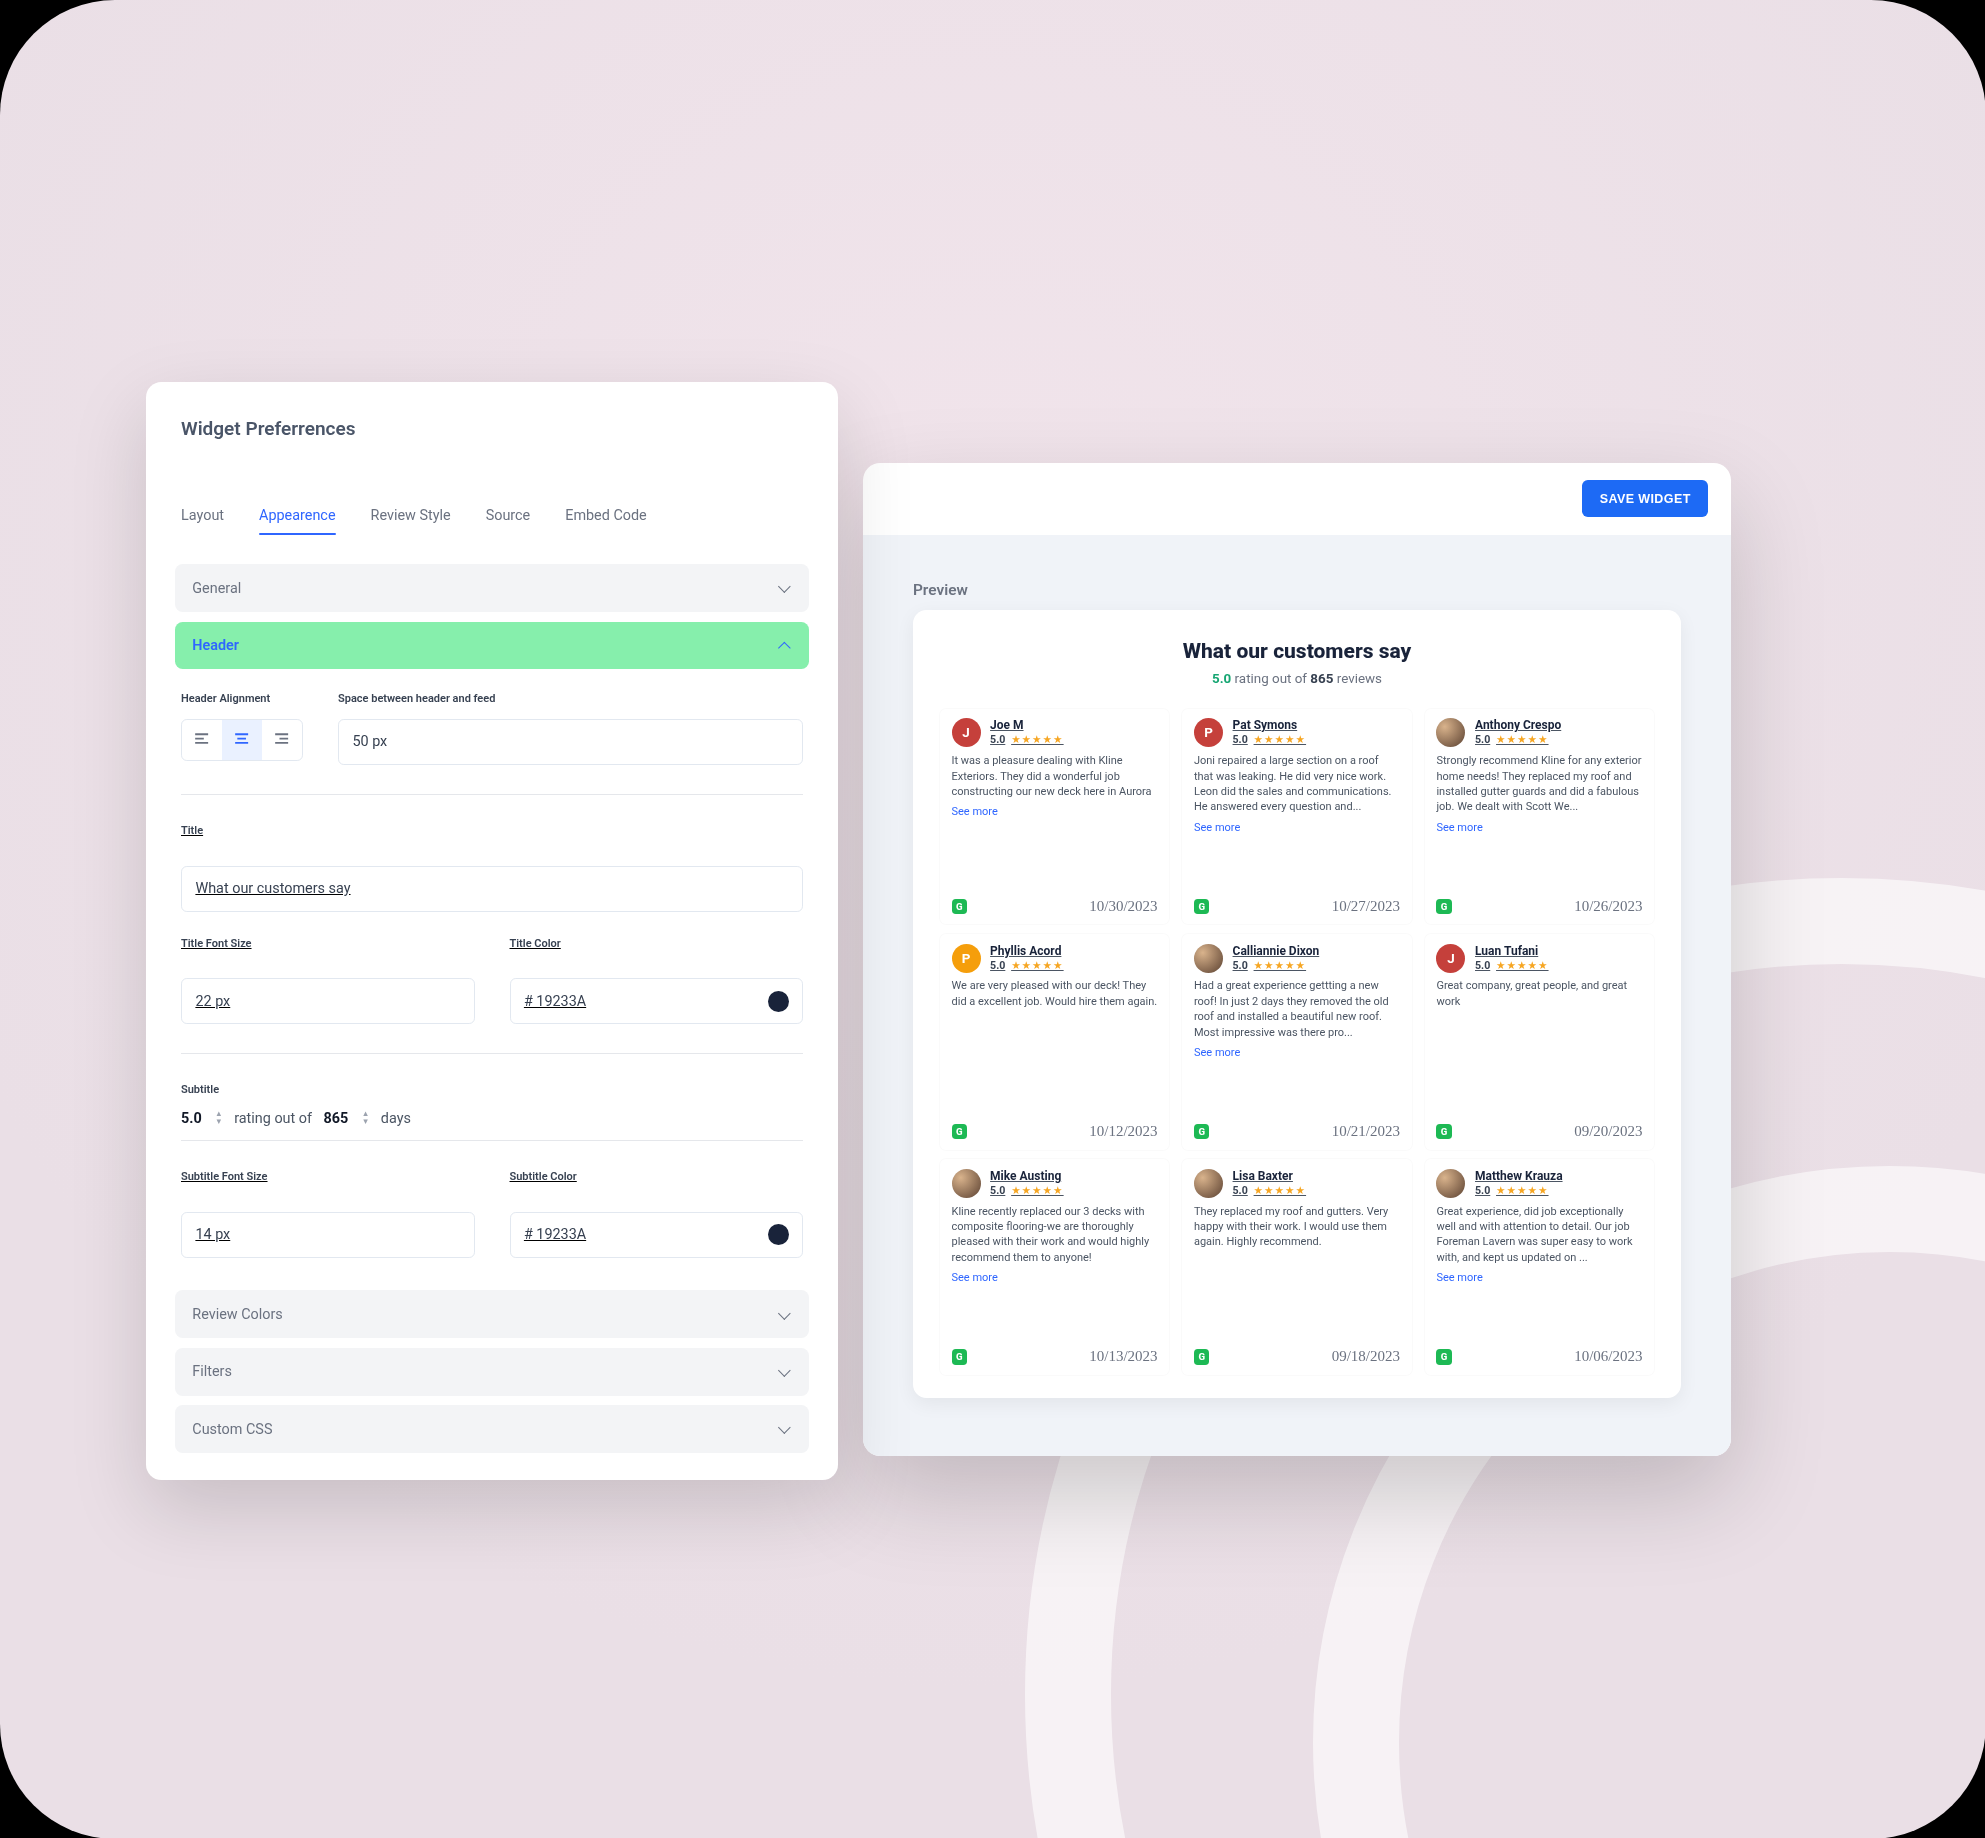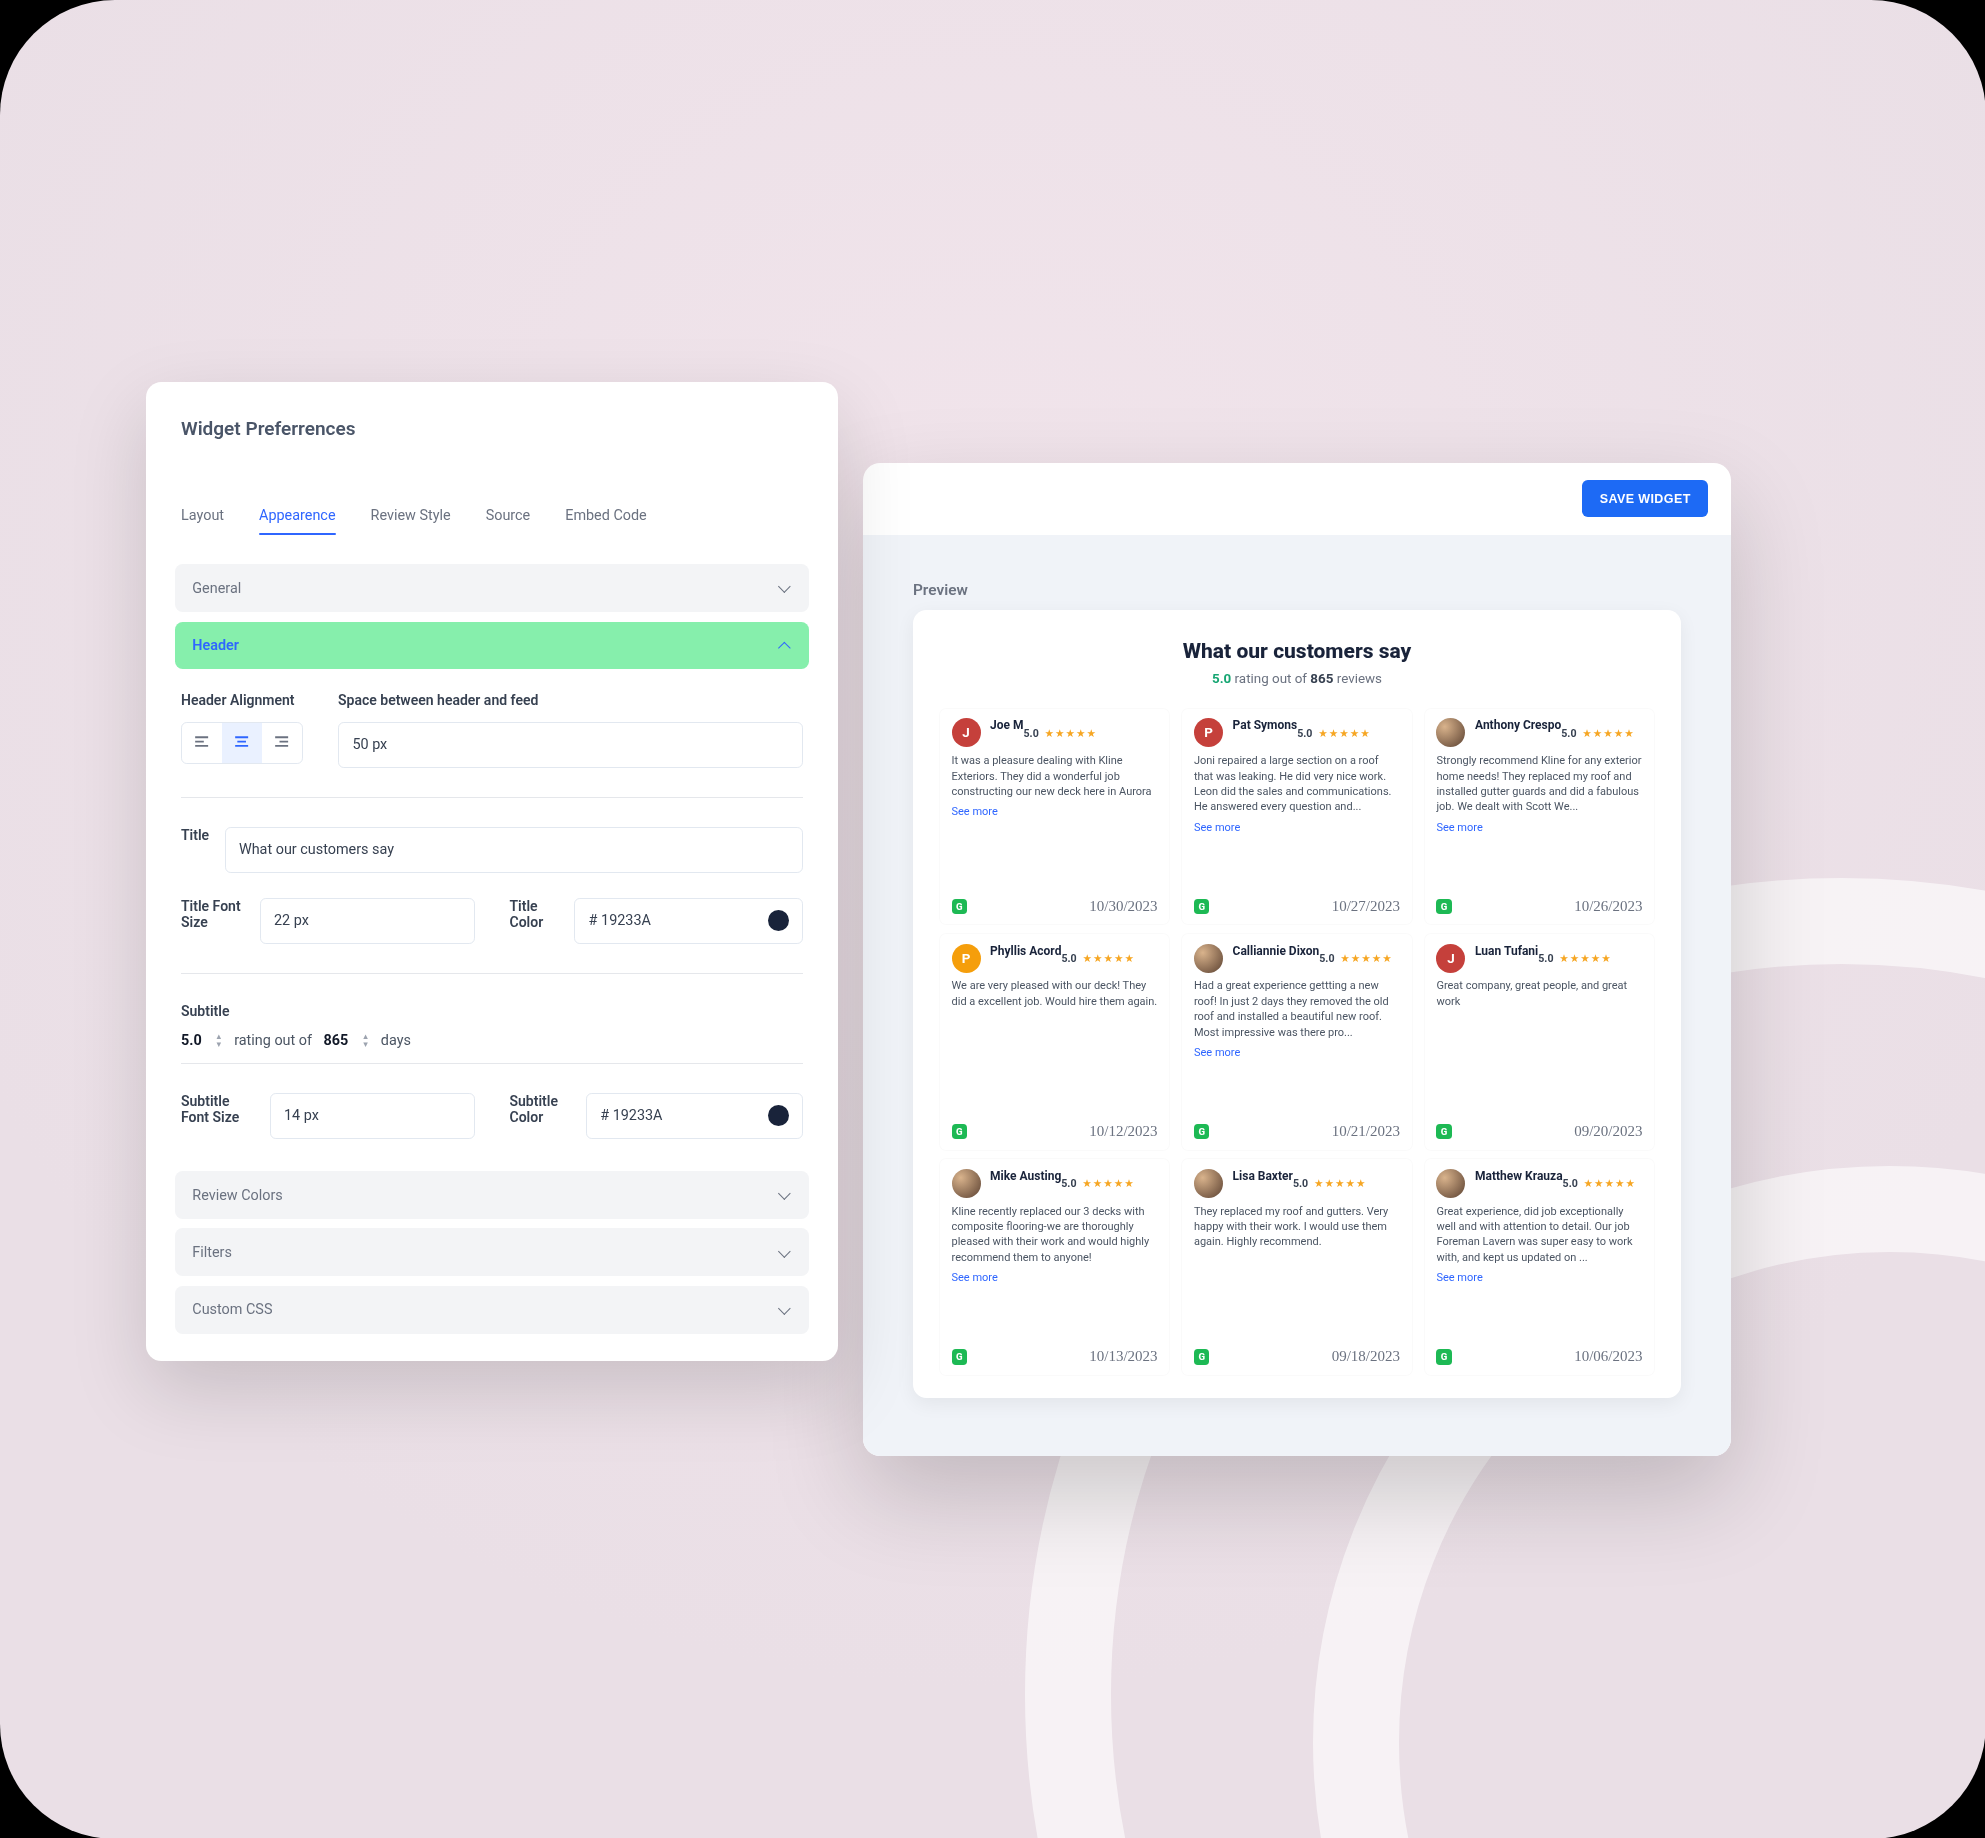--- a/index.html
+++ b/index.html
@@ -68,21 +68,21 @@
   .chev { width: 13.4px; height: 13.4px; position: relative; }
   .chev::before {
     content:""; position:absolute; width:7.7px; height:7.7px;
     border-right:1.9px solid currentColor; border-bottom:1.9px solid currentColor;
     transform: rotate(45deg); top:1px; left:1.9px;
   }
   .chev.up::before { transform: rotate(-135deg); top:4.8px; }
 
   .header-body { padding: 23px 35px 9.6px 35px; }
   .row { display: flex; gap: 35px; align-items:flex-start; }
-  .group-label { font-size: 14px; font-weight: 600; color: #374151; margin-bottom: 13.4px; }
+  .group-label { font-size: 11px; font-weight: 600; color: #374151; margin-bottom: 13.4px; }
 
   .align-btns { display:inline-flex; border:1px solid #e2e8f0; border-radius:5.8px; overflow:hidden; }
   .align-btn { width:40px; height:40px; display:flex; align-items:center; justify-content:center; cursor:pointer; }
   .align-btn.active { background:#eaf1ff; color:#2f66ff; }
   .align-btn svg { width:17.3px; height:17.3px; }
 
   .input-box {
     border:1px solid #e2e8f0; border-radius:5.8px; height:46px; padding:0 13.4px;
     display:flex; align-items:center; font-size:14.4px; color:#374151; background:#fff;
   }
@@ -145,21 +145,21 @@
   .avatar.photo { background: radial-gradient(circle at 30% 30%, #d9b38c, #5a4030); }
   .rev-name { font-weight:700; color:#19233a; font-size:12px; }
   .rev-stars { display:flex; align-items:center; gap:5.8px; margin-top:1px; }
   .rev-stars .score { font-weight:700; color:#374151; font-size:10.6px; }
   .stars { color:#f6a623; letter-spacing:1px; font-size:10.6px; }
   .rev-text { font-size:11px; line-height:1.4; color:#4b5563; }
   .see-more { color:#2f66ff; font-size:11px; cursor:pointer; }
   .rev-foot { display:flex; justify-content:space-between; align-items:center; margin-top:auto; padding-top:5.8px; }
   .src-badge { width:15.4px; height:15.4px; border-radius:3.8px; background:#1db954; color:#fff; font-size:9.6px; font-weight:800; display:flex; align-items:center; justify-content:center; }
   .rev-date { font-size:15px; color:#6b7280;font-family:Liberation Serif, serif; }
-  .col { display:flex; flex-direction:row; }
+  .col { display:flex; flex-direction:column;text-decoration:underline; }
   .gap16 { gap:15.4px; }
   .w50 { width:50%; }
 </style>
 </head>
 <body>
 
 <div class="app-bg">
   <div class="arc1"></div>
   <div class="arc2"></div>
 

